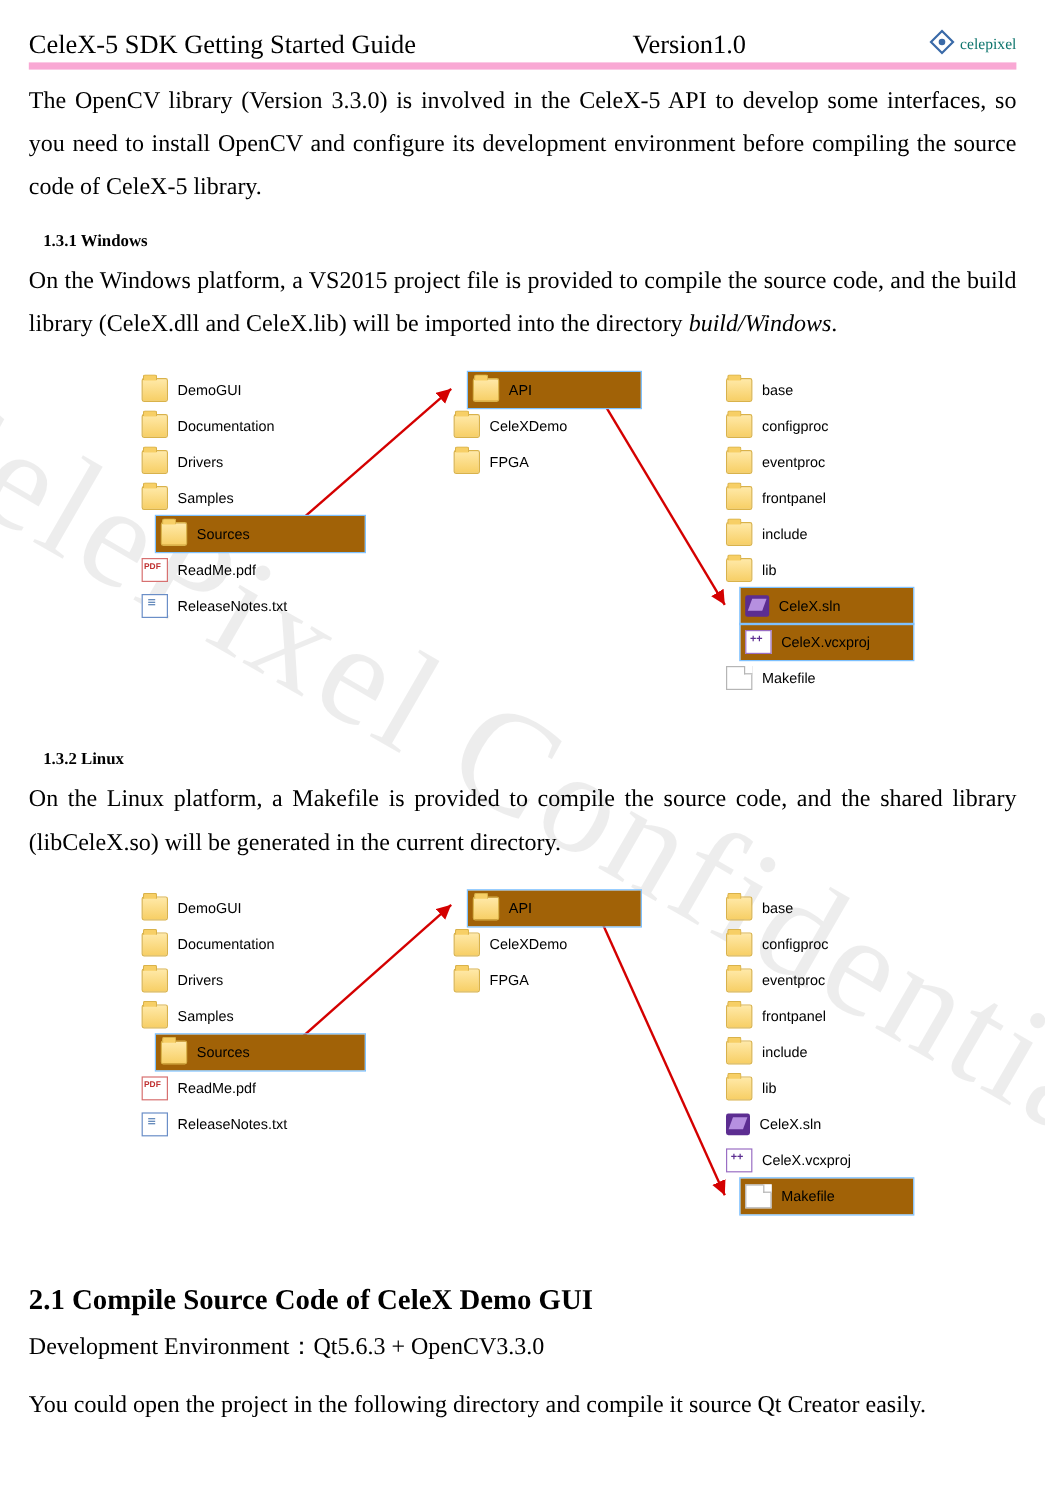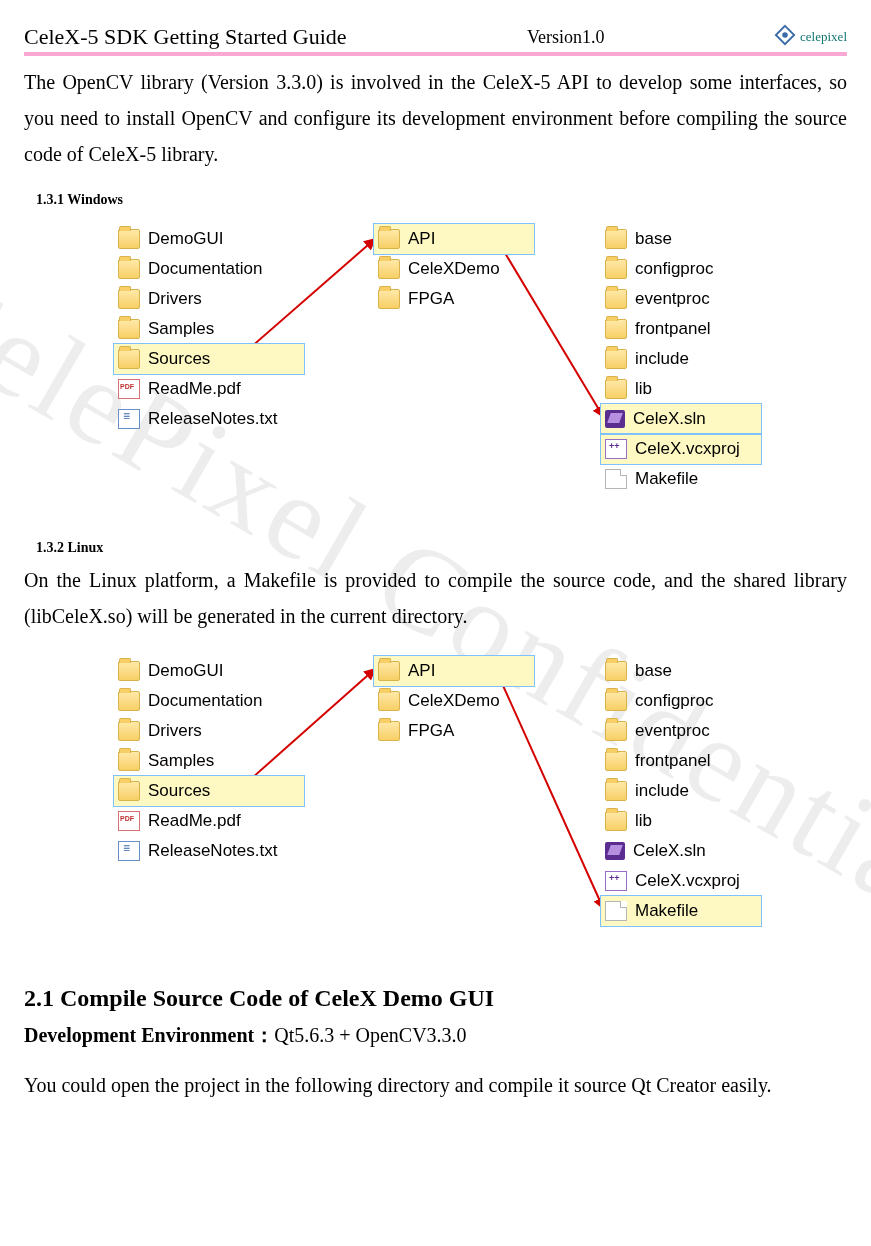--- a/index.html
+++ b/index.html
@@ -26,26 +26,26 @@
     color: rgba(0,0,0,0.07);
     font-family: "Times New Roman", serif;
     white-space: nowrap;
     pointer-events: none;
     letter-spacing: 4px;
     font-weight: 400;
   }
   .header-row {
     display: flex;
     align-items: center;
-    border-bottom: 4px solid #f9a8d4;
+    border-bottom: 6px solid #f9a8d4;
     padding-bottom: 2px;
     margin-bottom: 8px;
   }
   .header-left { flex: 1; font-size: 22px; }
-  .header-mid  { flex: 0 0 200px; font-size: 18px; text-align: left; padding-left:40px; }
+  .header-mid  { flex: 0 0 200px; font-size: 22px; text-align: left; padding-left:40px; }
   .header-logo { flex: 0 0 120px; display:flex; justify-content:flex-end; align-items:center; }
   .logo-box { font-size:13px; color:#0f766e; display:flex; align-items:center; gap:4px;}
   .body-text {
     font-size: 20px;
     line-height: 1.8;
     text-align: justify;
     margin: 0 0 18px 0;
   }
   .h3 {
     font-size: 14px;
@@ -64,34 +64,34 @@
   .figure {
     position: relative;
     height: 300px;
     margin: 12px 0 8px 90px;
   }
   .figure2 { height: 303px; }
   .col {
     position: absolute;
     top: 4px;
     font-family: "Segoe UI", Tahoma, Arial, sans-serif;
-    font-size: 17px;
+    font-size: 12px;
   }
   .col-a { left: 0;   width: 190px; }
   .col-b { left: 260px; width: 160px; }
   .col-c { left: 487px; width: 160px; }
   .file-row {
     display: flex;
     align-items: center;
     height: 30px;
     padding: 0 4px;
     gap: 8px;
     white-space: nowrap;
   }
-  .sel { background: #fef9c3; outline: 1px solid #7ec1ff; }
+  .sel { background: #a16207; outline: 1px solid #7ec1ff; margin-left: 16px; }
   .ico {
     width: 20px;
     height: 18px;
     flex: 0 0 20px;
     display: inline-block;
   }
   .ico-folder {
     background: linear-gradient(#ffe9a8,#f7cf66);
     border: 1px solid #d9b24a;
     border-radius: 2px;
@@ -156,21 +156,21 @@
   .ico-blank:after{
     content:"";
     position:absolute; right:-1px; top:-1px;
     width:6px; height:6px;
     background:#fff;
     border-left:1px solid #b5b5b5;
     border-bottom:1px solid #b5b5b5;
   }
   svg.arrows { position:absolute; left:0; top:0; pointer-events:none; }
   .dev-env { font-size:20px; margin: 8px 0 18px 0; }
-  .bold { font-weight:bold;margin-top:26px; }
+  .bold { font-weight:normal;margin-top:26px; }
 </style>
 </head>
 <body>
 
 <div class="page">
 
   <div class="watermark">CelePixel Confidential</div>
 
   <div class="header-row">
     <div class="header-left">CeleX-5 SDK Getting Started Guide</div>
@@ -184,20 +184,23 @@
           </svg>
         </span>
         <span>celepixel</span>
       </span>
     </div>
   </div>
 
   <p class="body-text">The OpenCV library (Version 3.3.0) is involved in the CeleX-5 API to develop some interfaces, so you need to install OpenCV and configure its development environment before compiling the source code of CeleX-5 library.</p>
 
   <div class="h3">1.3.1    Windows</div>
+  <p class="body-text">
+    <span>On the Windows platform, a VS2015 project file is provided to compile the source code, and the build library (CeleX.dll and CeleX.lib) will be imported into the directory </span><span class="italic">build/Windows</span><span>.</span>
+  </p>
 
   <div class="figure" id="fig1">
     <svg class="arrows" width="700" height="300">
       <defs>
         <marker id="ah1" markerWidth="8" markerHeight="8" refX="6" refY="3" orient="auto">
           <path d="M0,0 L6,3 L0,6 Z" fill="#d40000"></path>
         </marker>
       </defs>
       <line x1="120" y1="142" x2="262" y2="18" stroke="#d40000" stroke-width="2" marker-end="url(#ah1)"></line>
       <line x1="382" y1="18" x2="490" y2="198" stroke="#d40000" stroke-width="2" marker-end="url(#ah1)"></line>

